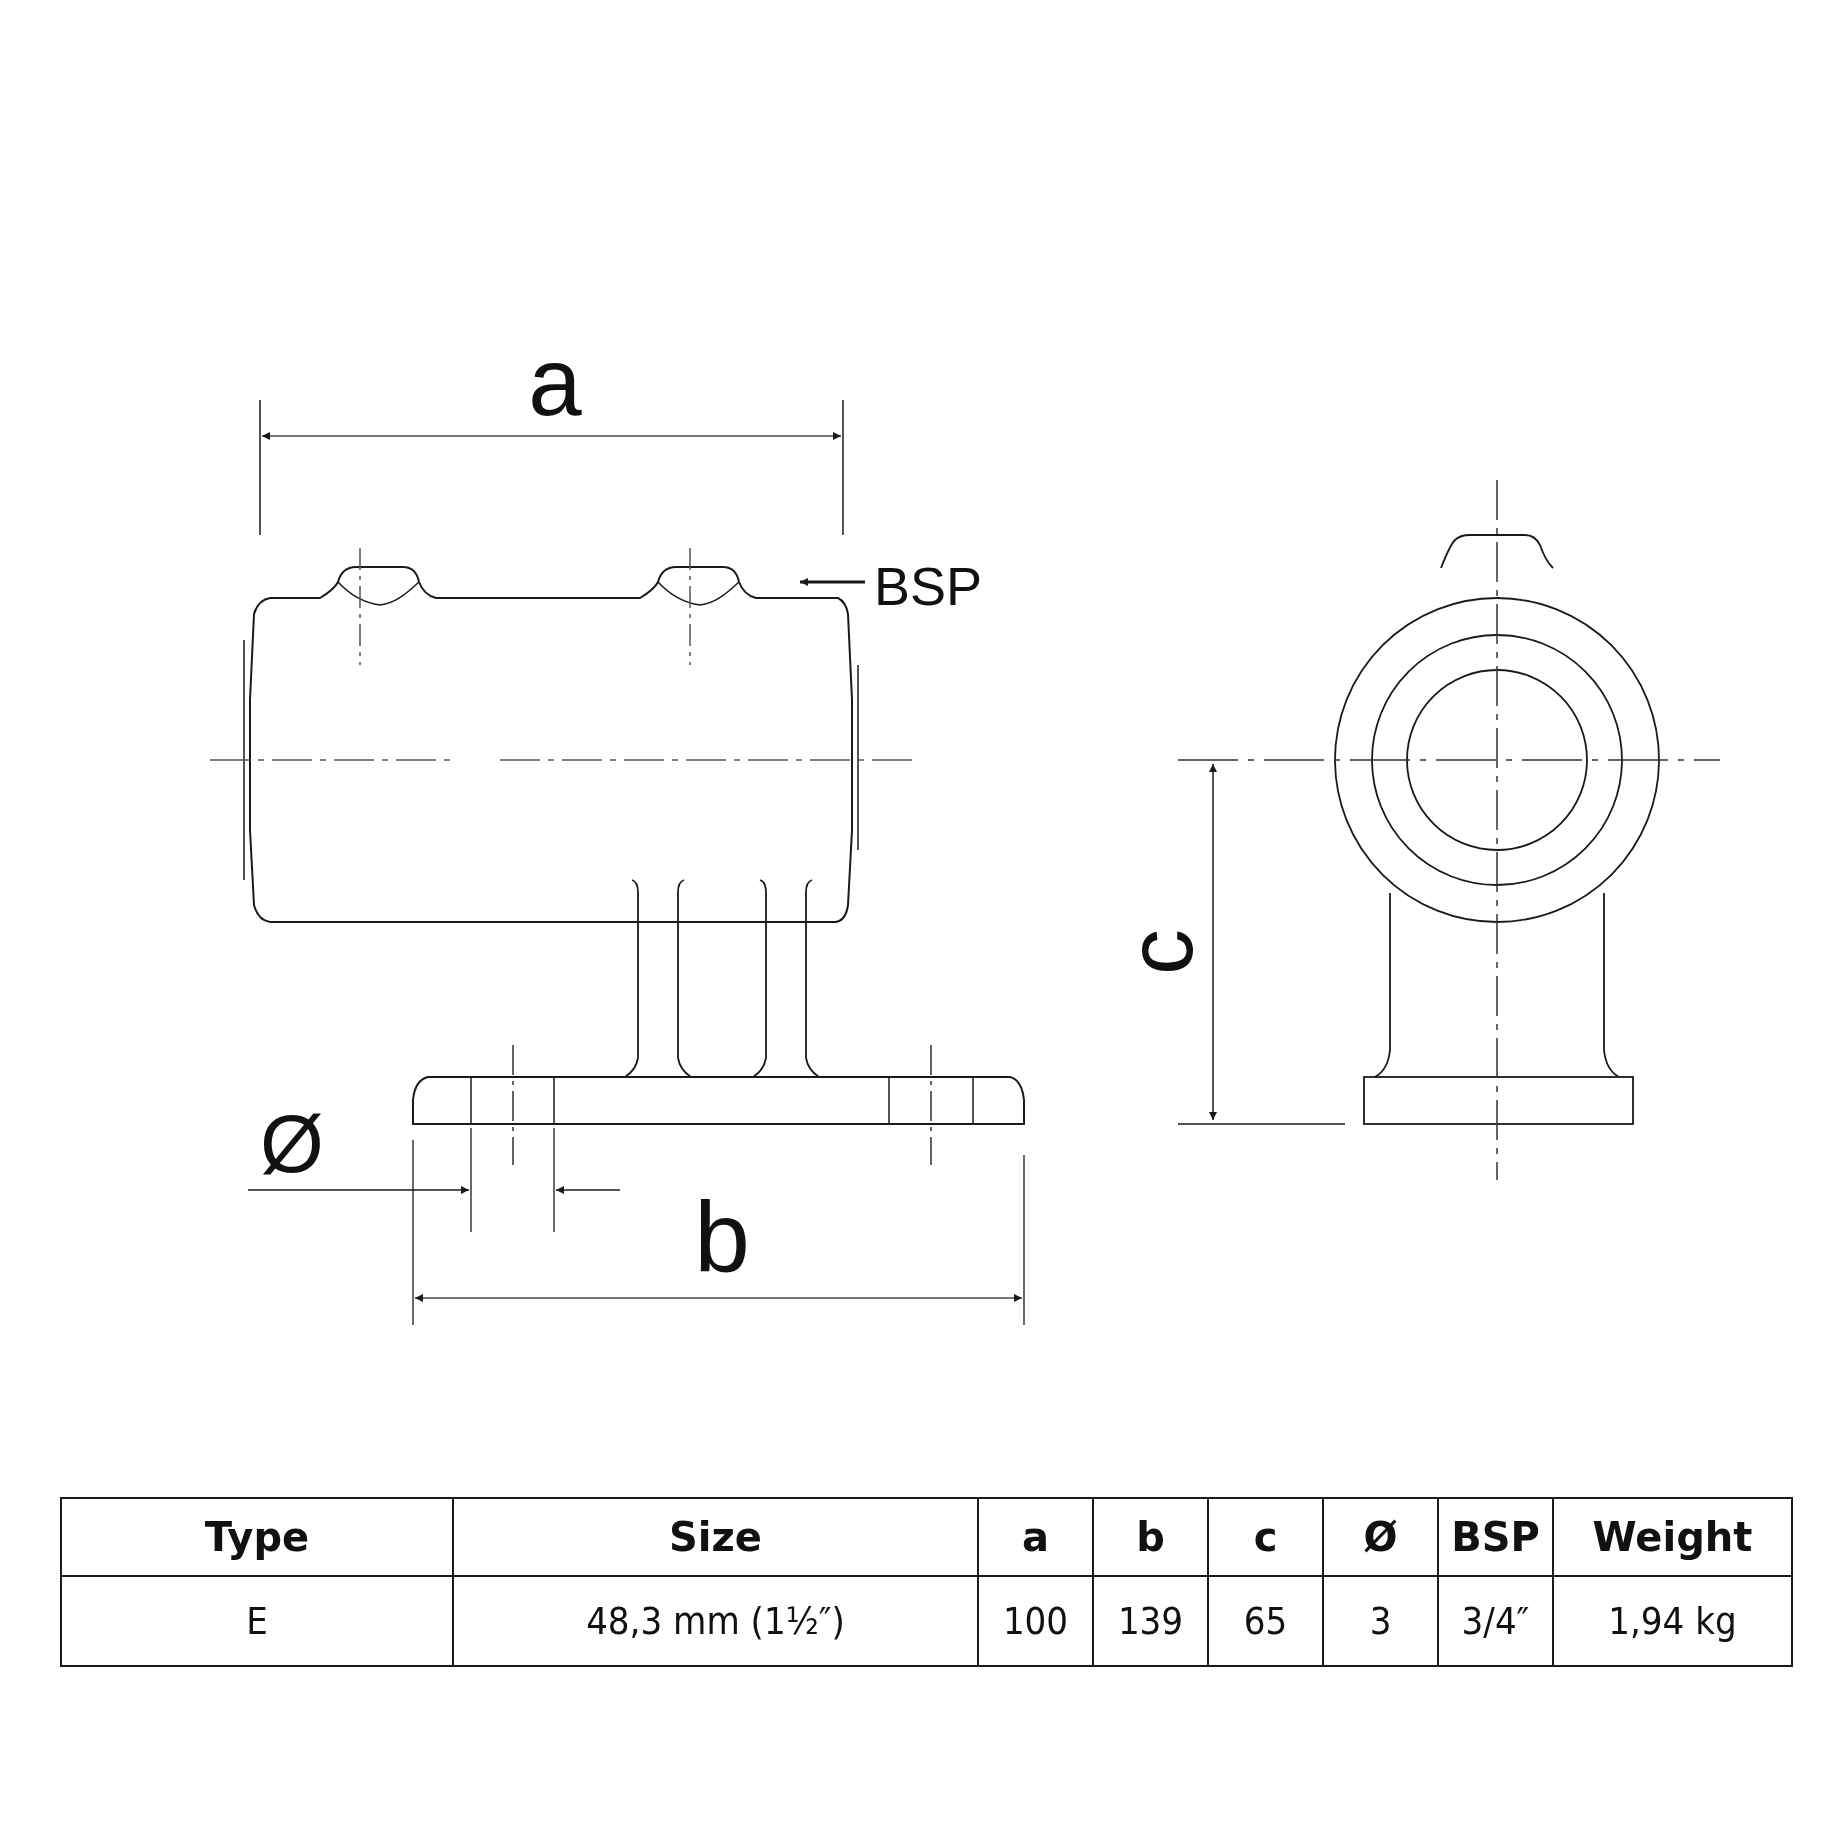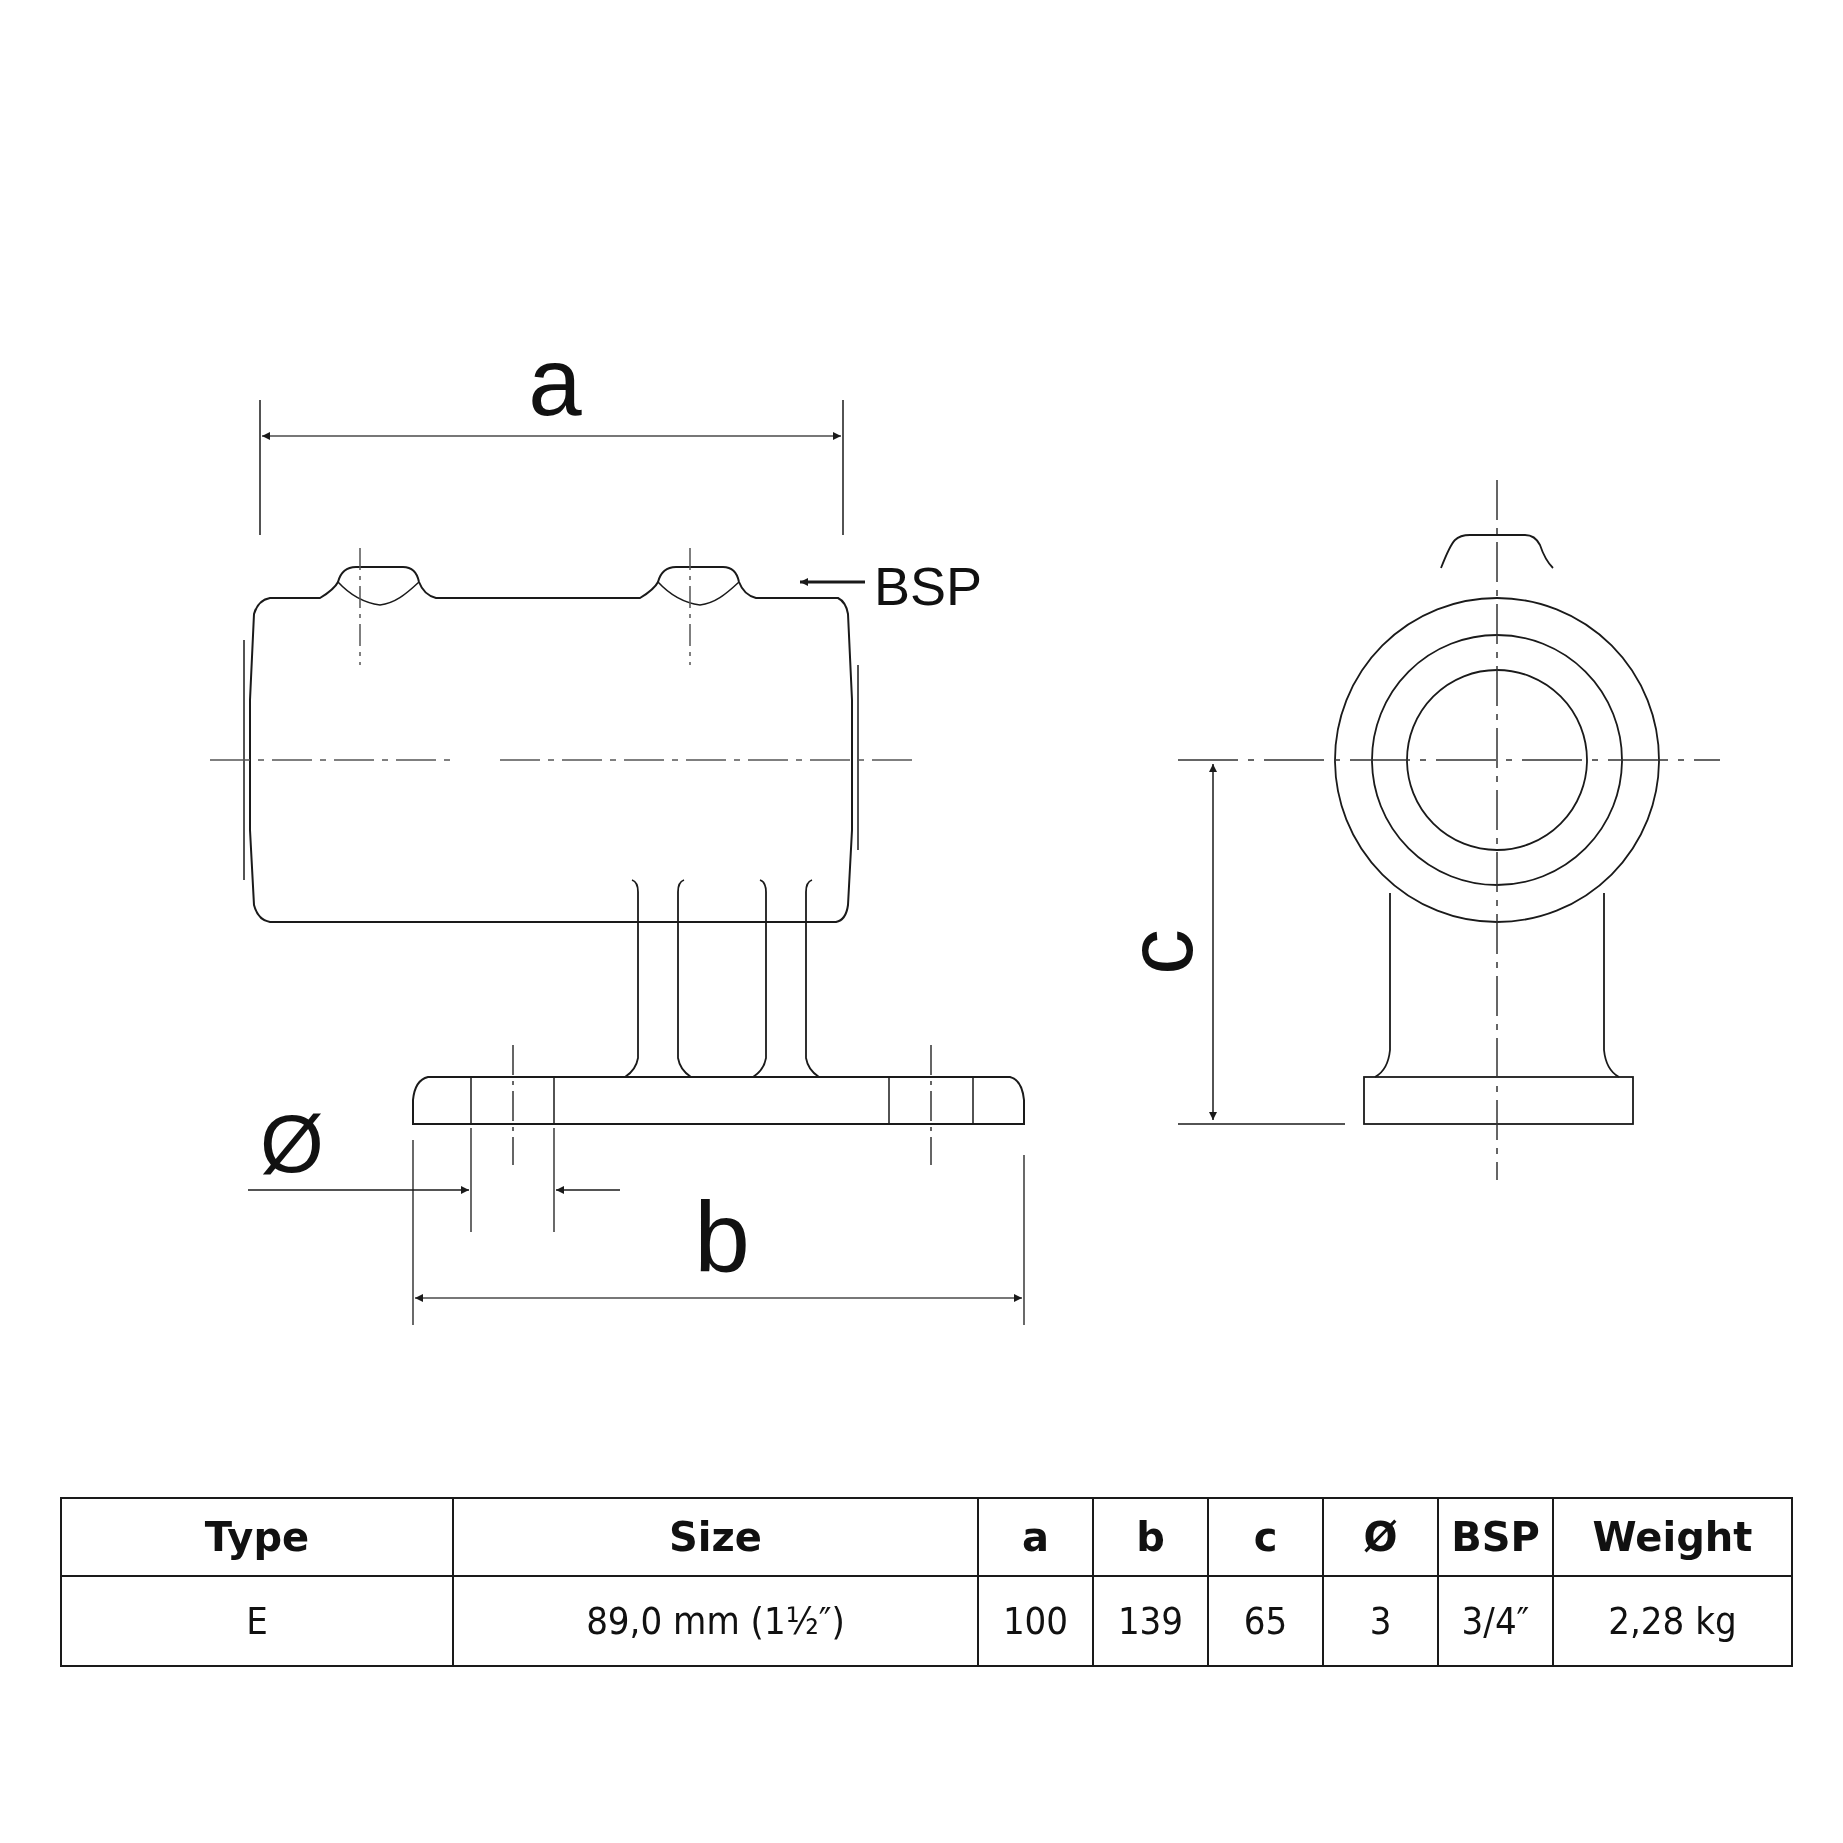--- a/index.html
+++ b/index.html
@@ -132,22 +132,22 @@
       <th>b</th>
       <th>c</th>
       <th>Ø</th>
       <th>BSP</th>
       <th>Weight</th>
     </tr>
   </thead>
   <tbody>
     <tr>
       <td>E</td>
-      <td>89,0 mm (1½″)</td>
+      <td>48,3 mm (1½″)</td>
       <td>100</td>
       <td>139</td>
       <td>65</td>
       <td>3</td>
       <td>3/4″</td>
-      <td>2,28 kg</td>
+      <td>1,94 kg</td>
     </tr>
   </tbody>
 </table>
 
 </body></html>

